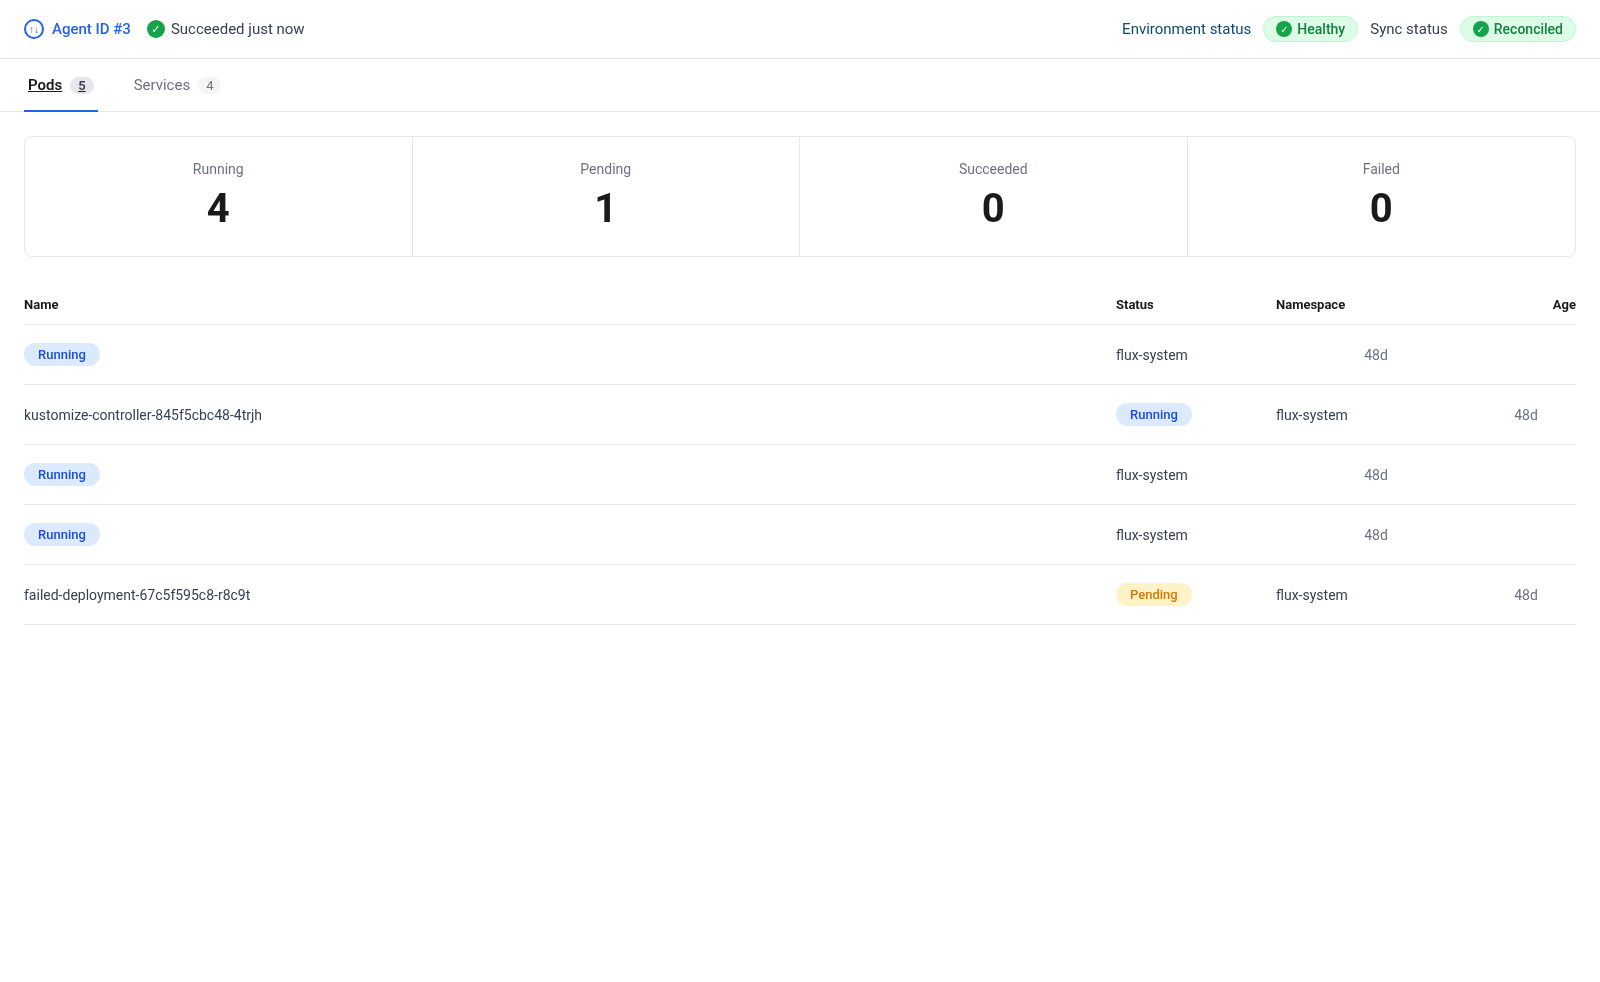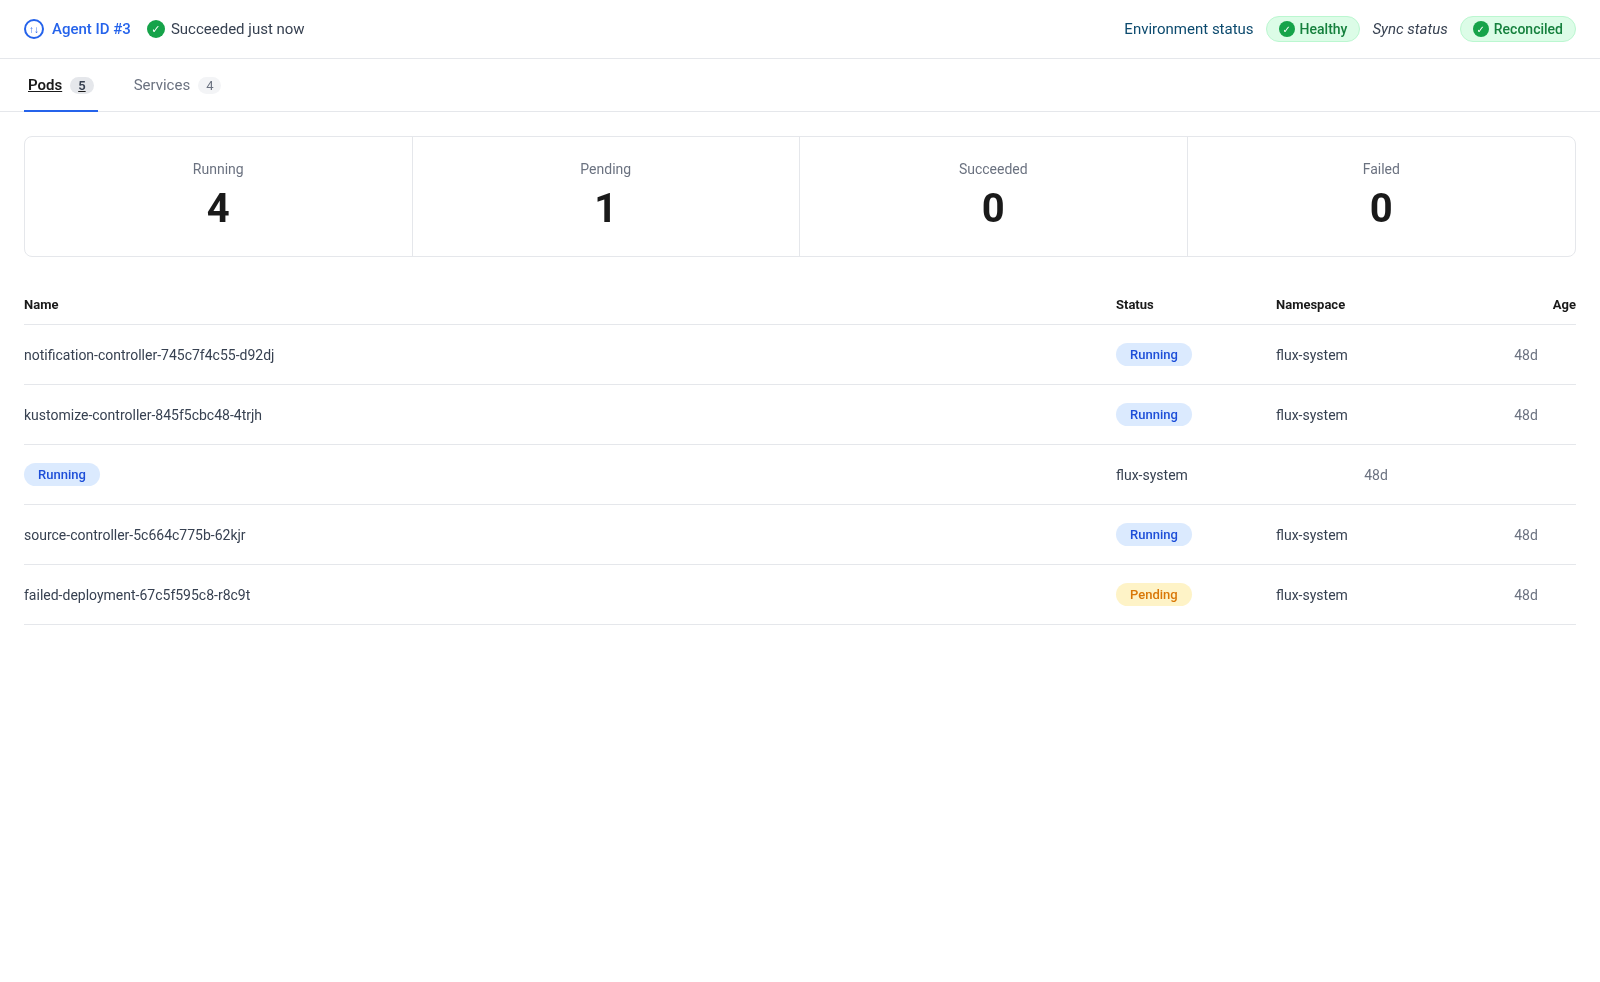--- a/index.html
+++ b/index.html
@@ -92,21 +92,20 @@
       display: flex;
       align-items: center;
       justify-content: center;
       color: white;
       font-size: 10px;
     }
 
     .sync-label {
       color: #374151;
       font-size: 15px;
-      font-style: italic;
     }
 
     .tabs {
       display: flex;
       gap: 0;
       padding: 0 24px;
       border-bottom: 1px solid #e5e7eb;
     }
 
     .tab {
@@ -290,21 +289,20 @@
 
 <div class="table-section">
   <div class="table-header-row">
     <div class="th">Name</div>
     <div class="th">Status</div>
     <div class="th">Namespace</div>
     <div class="th">Age</div>
   </div>
 
   <div class="table-row">
-    <div class="td">notification-controller-745c7f4c55-d92dj</div>
     <div class="td">
       <span class="status-badge status-running">Running</span>
     </div>
     <div class="td">flux-system</div>
     <div class="td">48d</div>
   </div>
 
   <div class="table-row">
     <div class="td">kustomize-controller-845f5cbc48-4trjh</div>
     <div class="td">
@@ -316,21 +314,20 @@
 
   <div class="table-row">
     <div class="td">
       <span class="status-badge status-running">Running</span>
     </div>
     <div class="td">flux-system</div>
     <div class="td">48d</div>
   </div>
 
   <div class="table-row">
-    <div class="td">source-controller-5c664c775b-62kjr</div>
     <div class="td">
       <span class="status-badge status-running">Running</span>
     </div>
     <div class="td">flux-system</div>
     <div class="td">48d</div>
   </div>
 
   <div class="table-row">
     <div class="td">failed-deployment-67c5f595c8-r8c9t</div>
     <div class="td">

